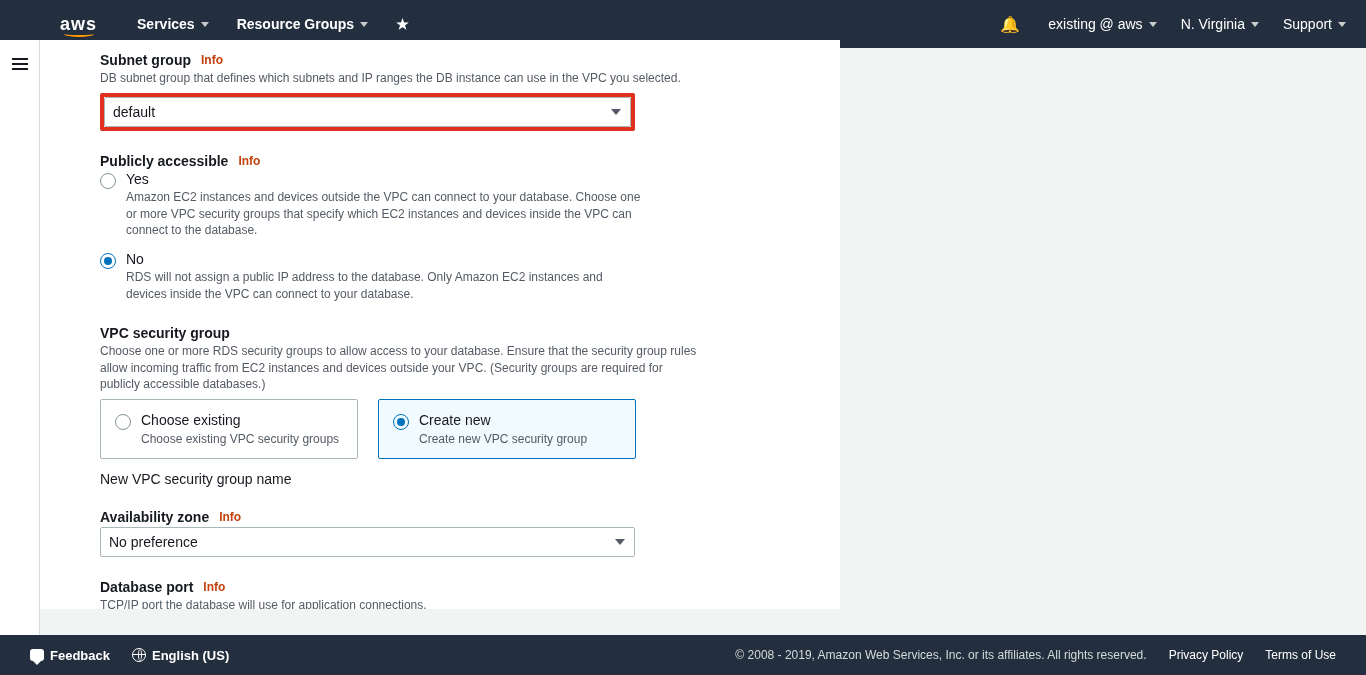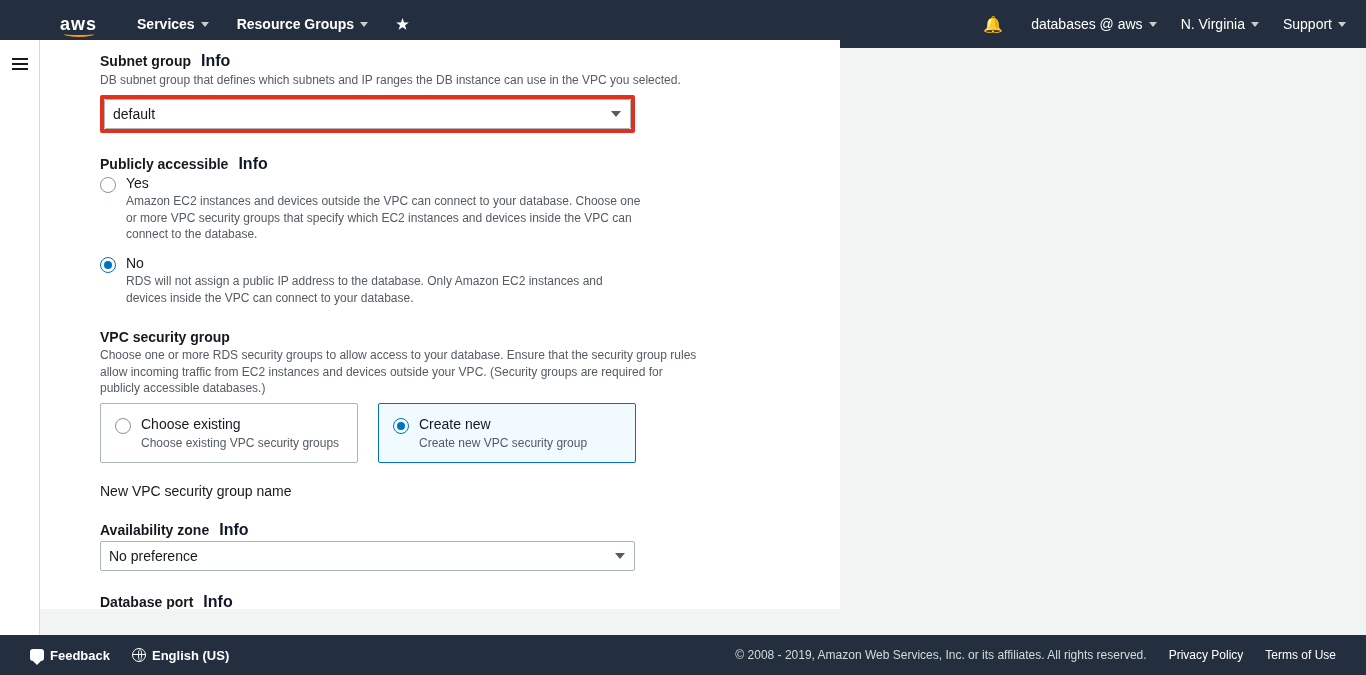--- a/index.html
+++ b/index.html
@@ -83,21 +83,21 @@
     width: 800px;
     height: 569px;
     background: #fff;
     padding: 12px 0 0 60px;
     overflow: hidden;
   }
 
   .field { margin-bottom: 22px; max-width: 690px; }
   .field-label-row { display:flex; align-items: center; gap: 10px; margin-bottom: 2px; }
   .field-label { font-weight: 700; font-size: 14px; color:#16191f; }
-  .info-link { color:#0f172a; font-size:16px; font-weight:700; cursor:pointer; }
+  .info-link { color:#c2410c; font-size:12px; font-weight:700; cursor:pointer; }
   .field-help { color:#545b64; font-size: 12px; line-height:1.4; margin-bottom:6px; max-width:600px;}
 
   .select-wrap, .select-wrap-plain {
     position: relative;
     width: 535px;
   }
   .select-highlight { border: 4px solid #e1301e; border-radius:2px; }
   .select-box {
     width: 100%; height: 30px;
     border: 1px solid #aab7b8;
@@ -184,21 +184,21 @@
   </div>
   <div class="nav-item">
     <span>Resource Groups</span>
     <span class="caret-down"></span>
   </div>
   <div class="nav-item pin-icon">★</div>
   <div class="topnav-spacer"></div>
   <div class="nav-right">
     <div class="bell-icon">🔔</div>
     <div class="nav-item">
-      <span>databases @ aws</span>
+      <span>existing @ aws</span>
       <span class="caret-down"></span>
     </div>
     <div class="nav-item">
       <span>N. Virginia</span>
       <span class="caret-down"></span>
     </div>
     <div class="nav-item" style="margin-right:0">
       <span>Support</span>
       <span class="caret-down"></span>
     </div>
@@ -268,21 +268,21 @@
       </div>
       <div class="tile selected">
         <div class="radio-row">
           <div class="radio checked"></div>
           <span class="radio-label">Create new</span>
         </div>
         <div class="tile-desc">Create new VPC security group</div>
       </div>
     </div>
 
-    <div style="margin-top:20px">
+    <div style="margin-top:12px">
       <div class="field-label-row" style="margin-bottom:4px">
         <span style="font-size:14px;color:#16191f">New VPC security group name</span>
       </div>
     </div>
   </div>
 
   <div class="field">
     <div class="field-label-row">
       <span class="field-label">Availability zone</span>
       <span class="info-link">Info</span>

